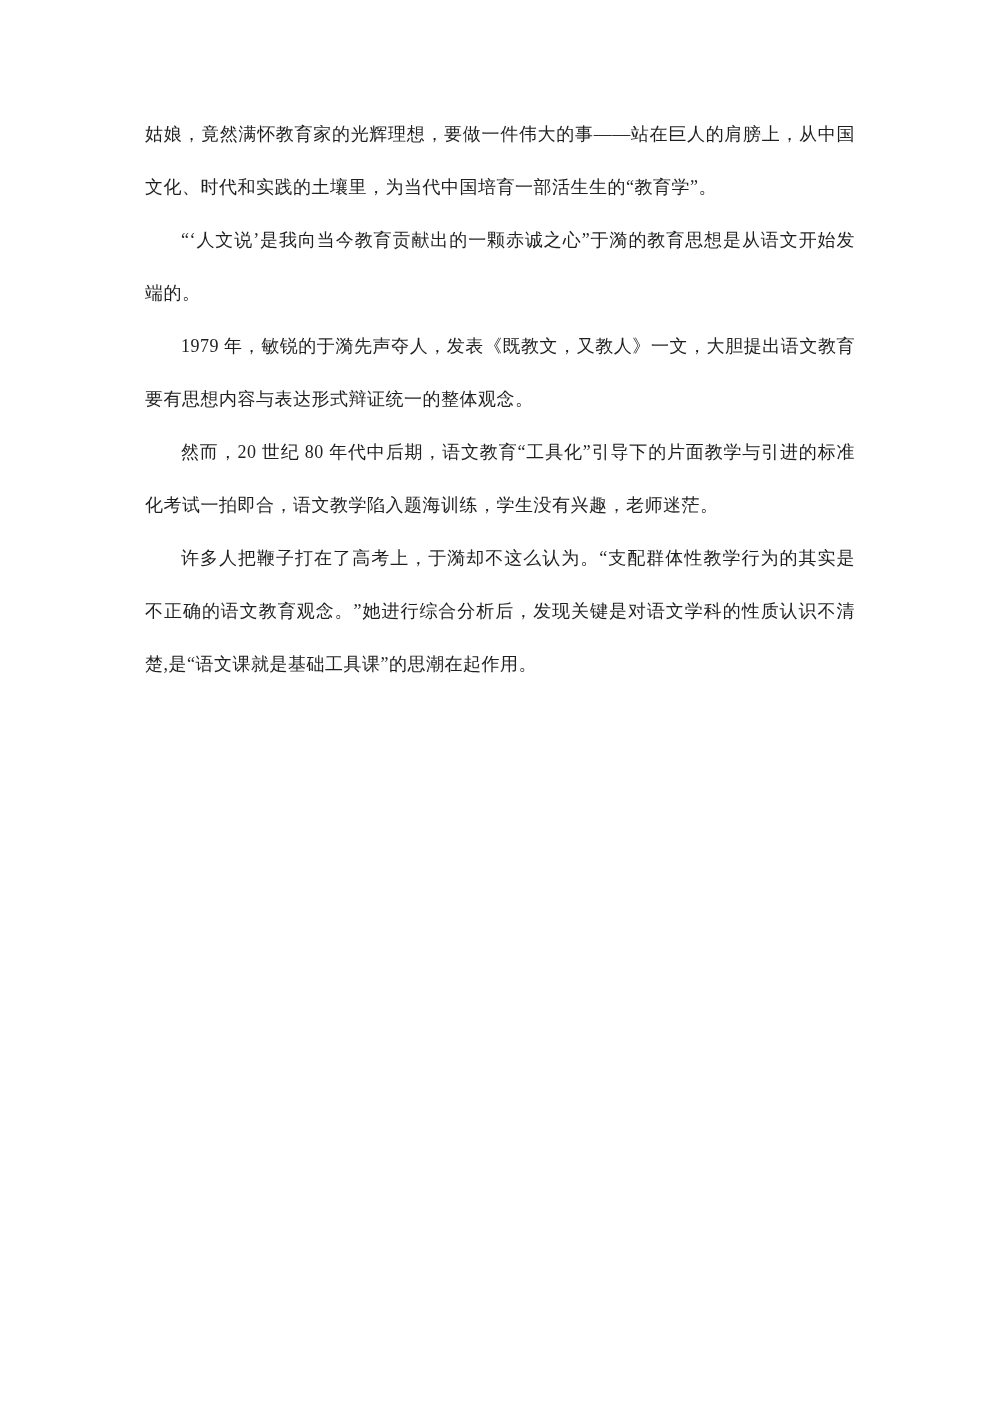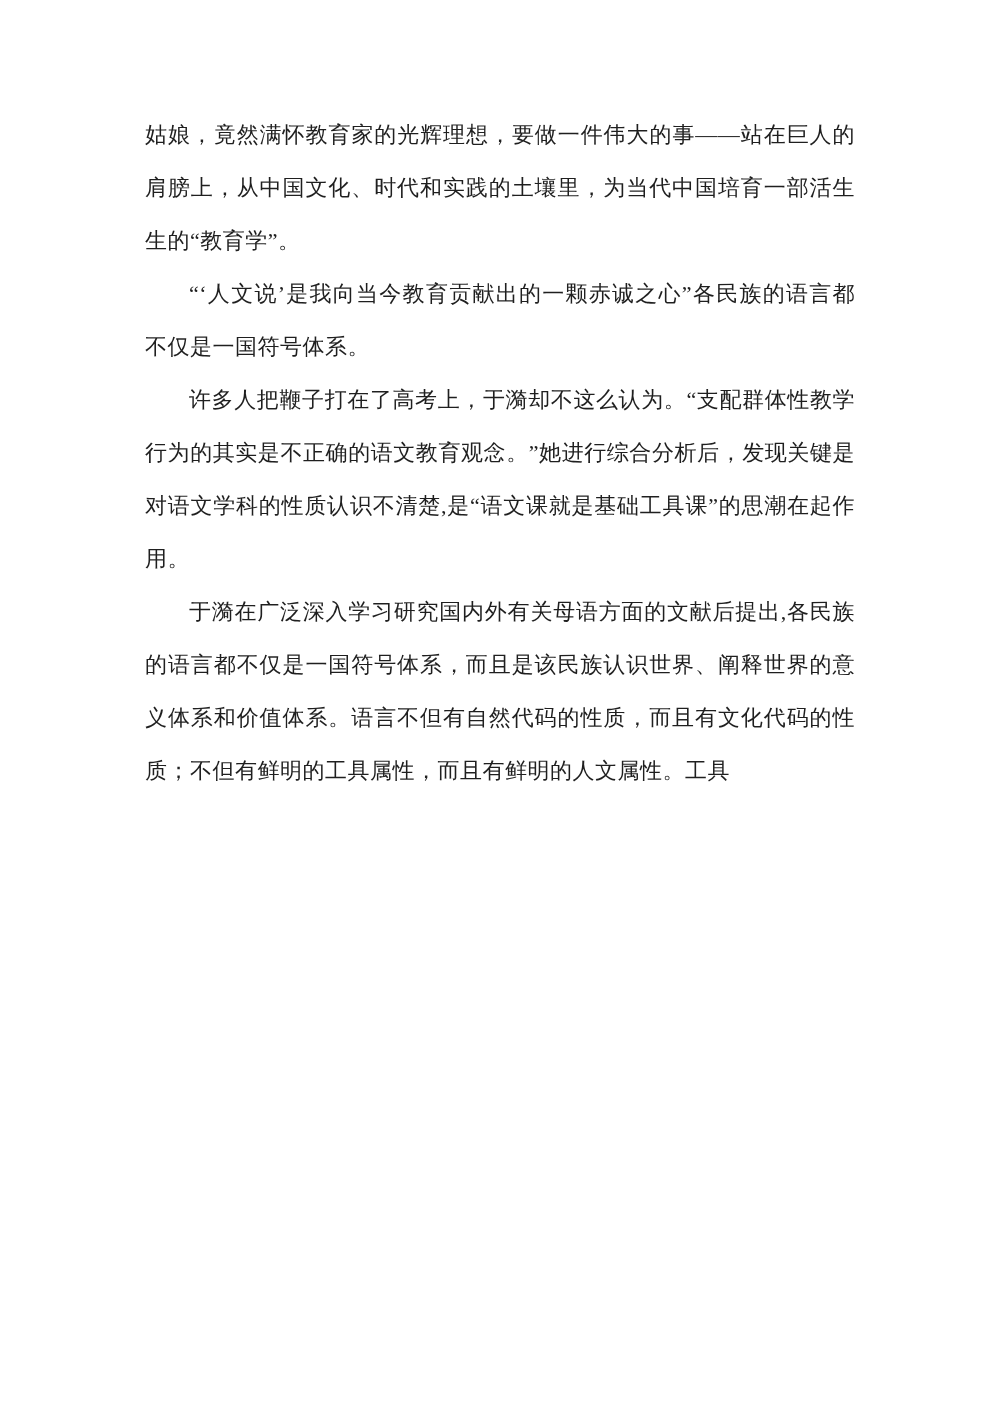--- a/index.html
+++ b/index.html
@@ -16,33 +16,34 @@
   }
   .page {
     box-sizing: border-box;
     width: 992px;
     height: 1403px;
     padding: 108px 137px 40px 145px;
     background: #ffffff;
   }
   .doc-body p {
     margin: 0;
-    font-size: 22px;
+    font-size: 18px;
     line-height: 53px;
     text-align: justify;
     letter-spacing: 0.5px;
     text-indent: 2em;
   }
   .doc-body p.continuation {
     text-indent: 0;
   }
 </style>
 </head>
 <body>
 
 <div class="page">
   <div class="doc-body">
     <p class="continuation">姑娘，竟然满怀教育家的光辉理想，要做一件伟大的事——站在巨人的肩膀上，从中国文化、时代和实践的土壤里，为当代中国培育一部活生生的“教育学”。</p>
-    <p>“‘人文说’是我向当今教育贡献出的一颗赤诚之心”各民族的语言都不仅是一国符号体系。</p>
+    <p>“‘人文说’是我向当今教育贡献出的一颗赤诚之心”于漪的教育思想是从语文开始发端的。</p>
+    <p>1979 年，敏锐的于漪先声夺人，发表《既教文，又教人》一文，大胆提出语文教育要有思想内容与表达形式辩证统一的整体观念。</p>
+    <p>然而，20 世纪 80 年代中后期，语文教育“工具化”引导下的片面教学与引进的标准化考试一拍即合，语文教学陷入题海训练，学生没有兴趣，老师迷茫。</p>
     <p>许多人把鞭子打在了高考上，于漪却不这么认为。“支配群体性教学行为的其实是不正确的语文教育观念。”她进行综合分析后，发现关键是对语文学科的性质认识不清楚,是“语文课就是基础工具课”的思潮在起作用。</p>
-    <p>于漪在广泛深入学习研究国内外有关母语方面的文献后提出,各民族的语言都不仅是一国符号体系，而且是该民族认识世界、阐释世界的意义体系和价值体系。语言不但有自然代码的性质，而且有文化代码的性质；不但有鲜明的工具属性，而且有鲜明的人文属性。工具</p>
   </div>
 </div>
 
 </body></html>

